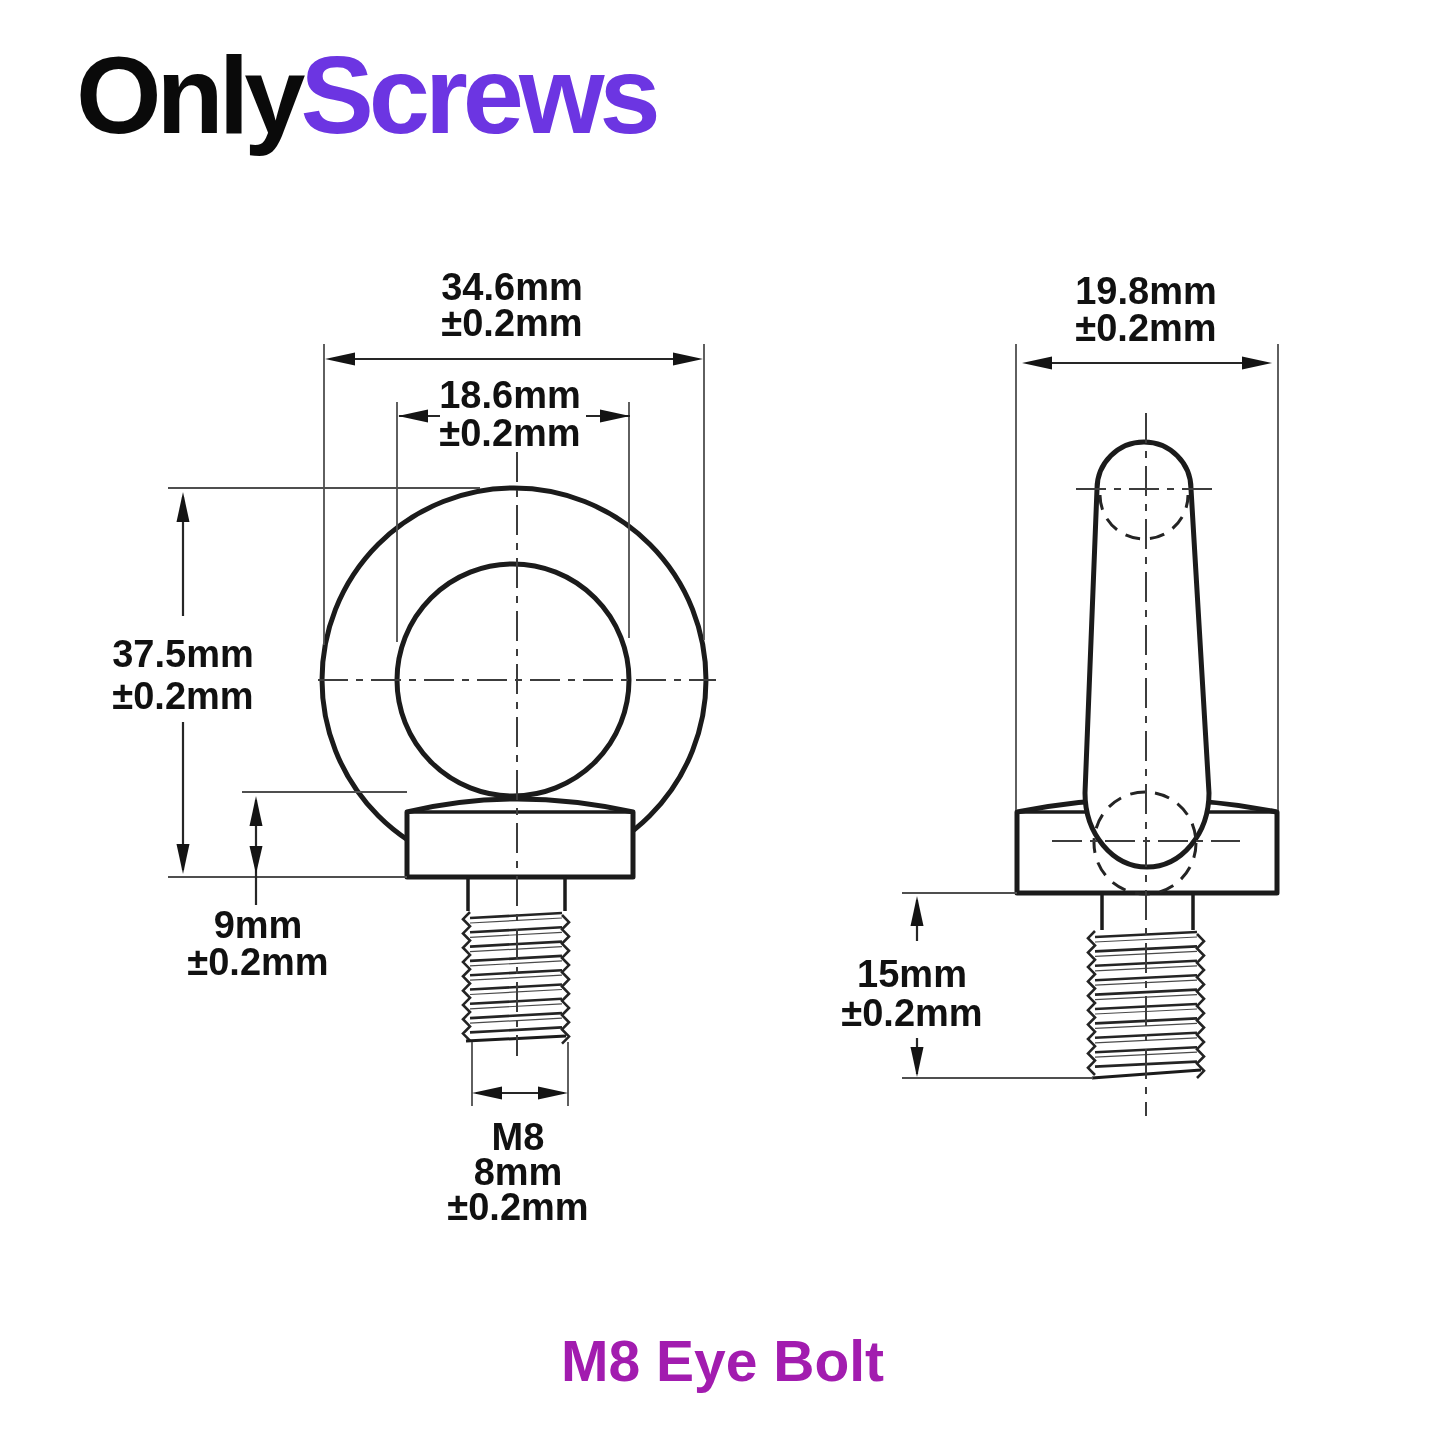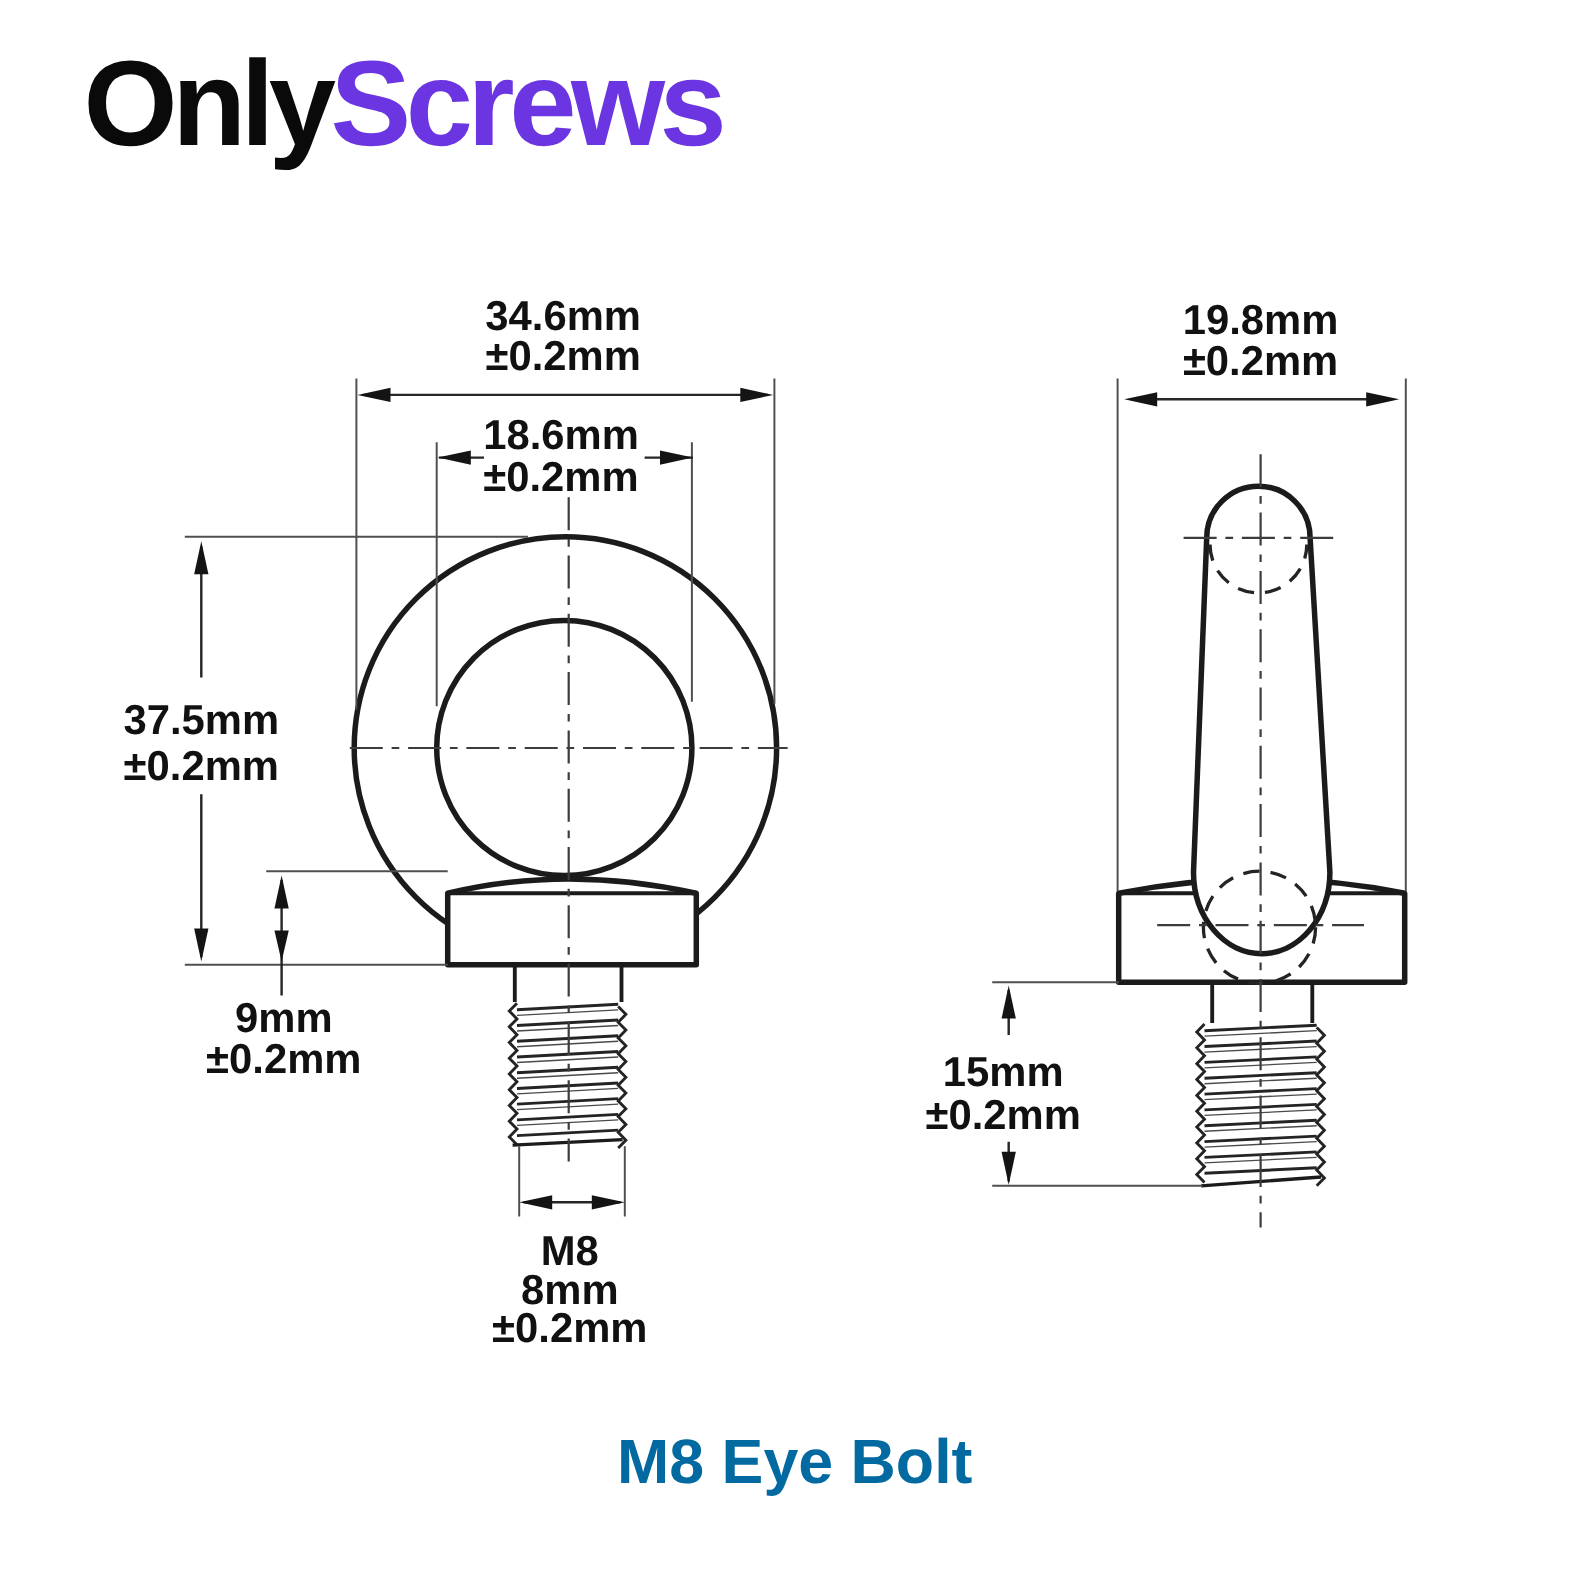--- a/index.html
+++ b/index.html
@@ -1,22 +1,22 @@
 <!DOCTYPE html>
 <html><head>
 <meta charset="utf-8">
 <style>
   html,body{margin:0;padding:0;background:#ffffff;}
   .page{position:relative;width:1445px;height:1445px;background:#ffffff;overflow:hidden;
         font-family:"Liberation Sans","DejaVu Sans",sans-serif;}
   .logo{position:absolute;left:76px;top:34px;font-size:110px;font-weight:700;
         letter-spacing:-5px;color:#0a0a0a;white-space:nowrap;line-height:1.1;}
   .drawing{position:absolute;left:0;top:0;}
-  .product-title{position:absolute;left:0;top:1296px;width:100%;text-align:center;
-        font-size:57px;font-weight:700;color:#0369a1;letter-spacing:0px;}
+  .product-title{position:absolute;left:0;top:1328px;width:100%;text-align:center;
+        font-size:57px;font-weight:700;color:#a21caf;letter-spacing:0px;}
   .outline-fill{fill:#ffffff;stroke:#1b1b1b;stroke-width:5;stroke-linejoin:round;}
   .seam{fill:none;stroke:#1b1b1b;stroke-width:3.5;}
   .neck{fill:none;stroke:#1b1b1b;stroke-width:3.5;}
   .thread{fill:none;stroke:#242424;stroke-width:2.6;}
   .thread-thin{fill:none;stroke:#4a4a4a;stroke-width:1.2;}
   .thread-bottom{fill:none;stroke:#1b1b1b;stroke-width:3;}
   .ext{fill:none;stroke:#4f4f4f;stroke-width:1.8;}
   .dimline{fill:none;stroke:#262626;stroke-width:2.2;}
   .arrow{fill:#141414;stroke:none;}
   .cline{fill:none;stroke:#3c3c3c;stroke-width:2;stroke-dasharray:30 8 7 8;}

